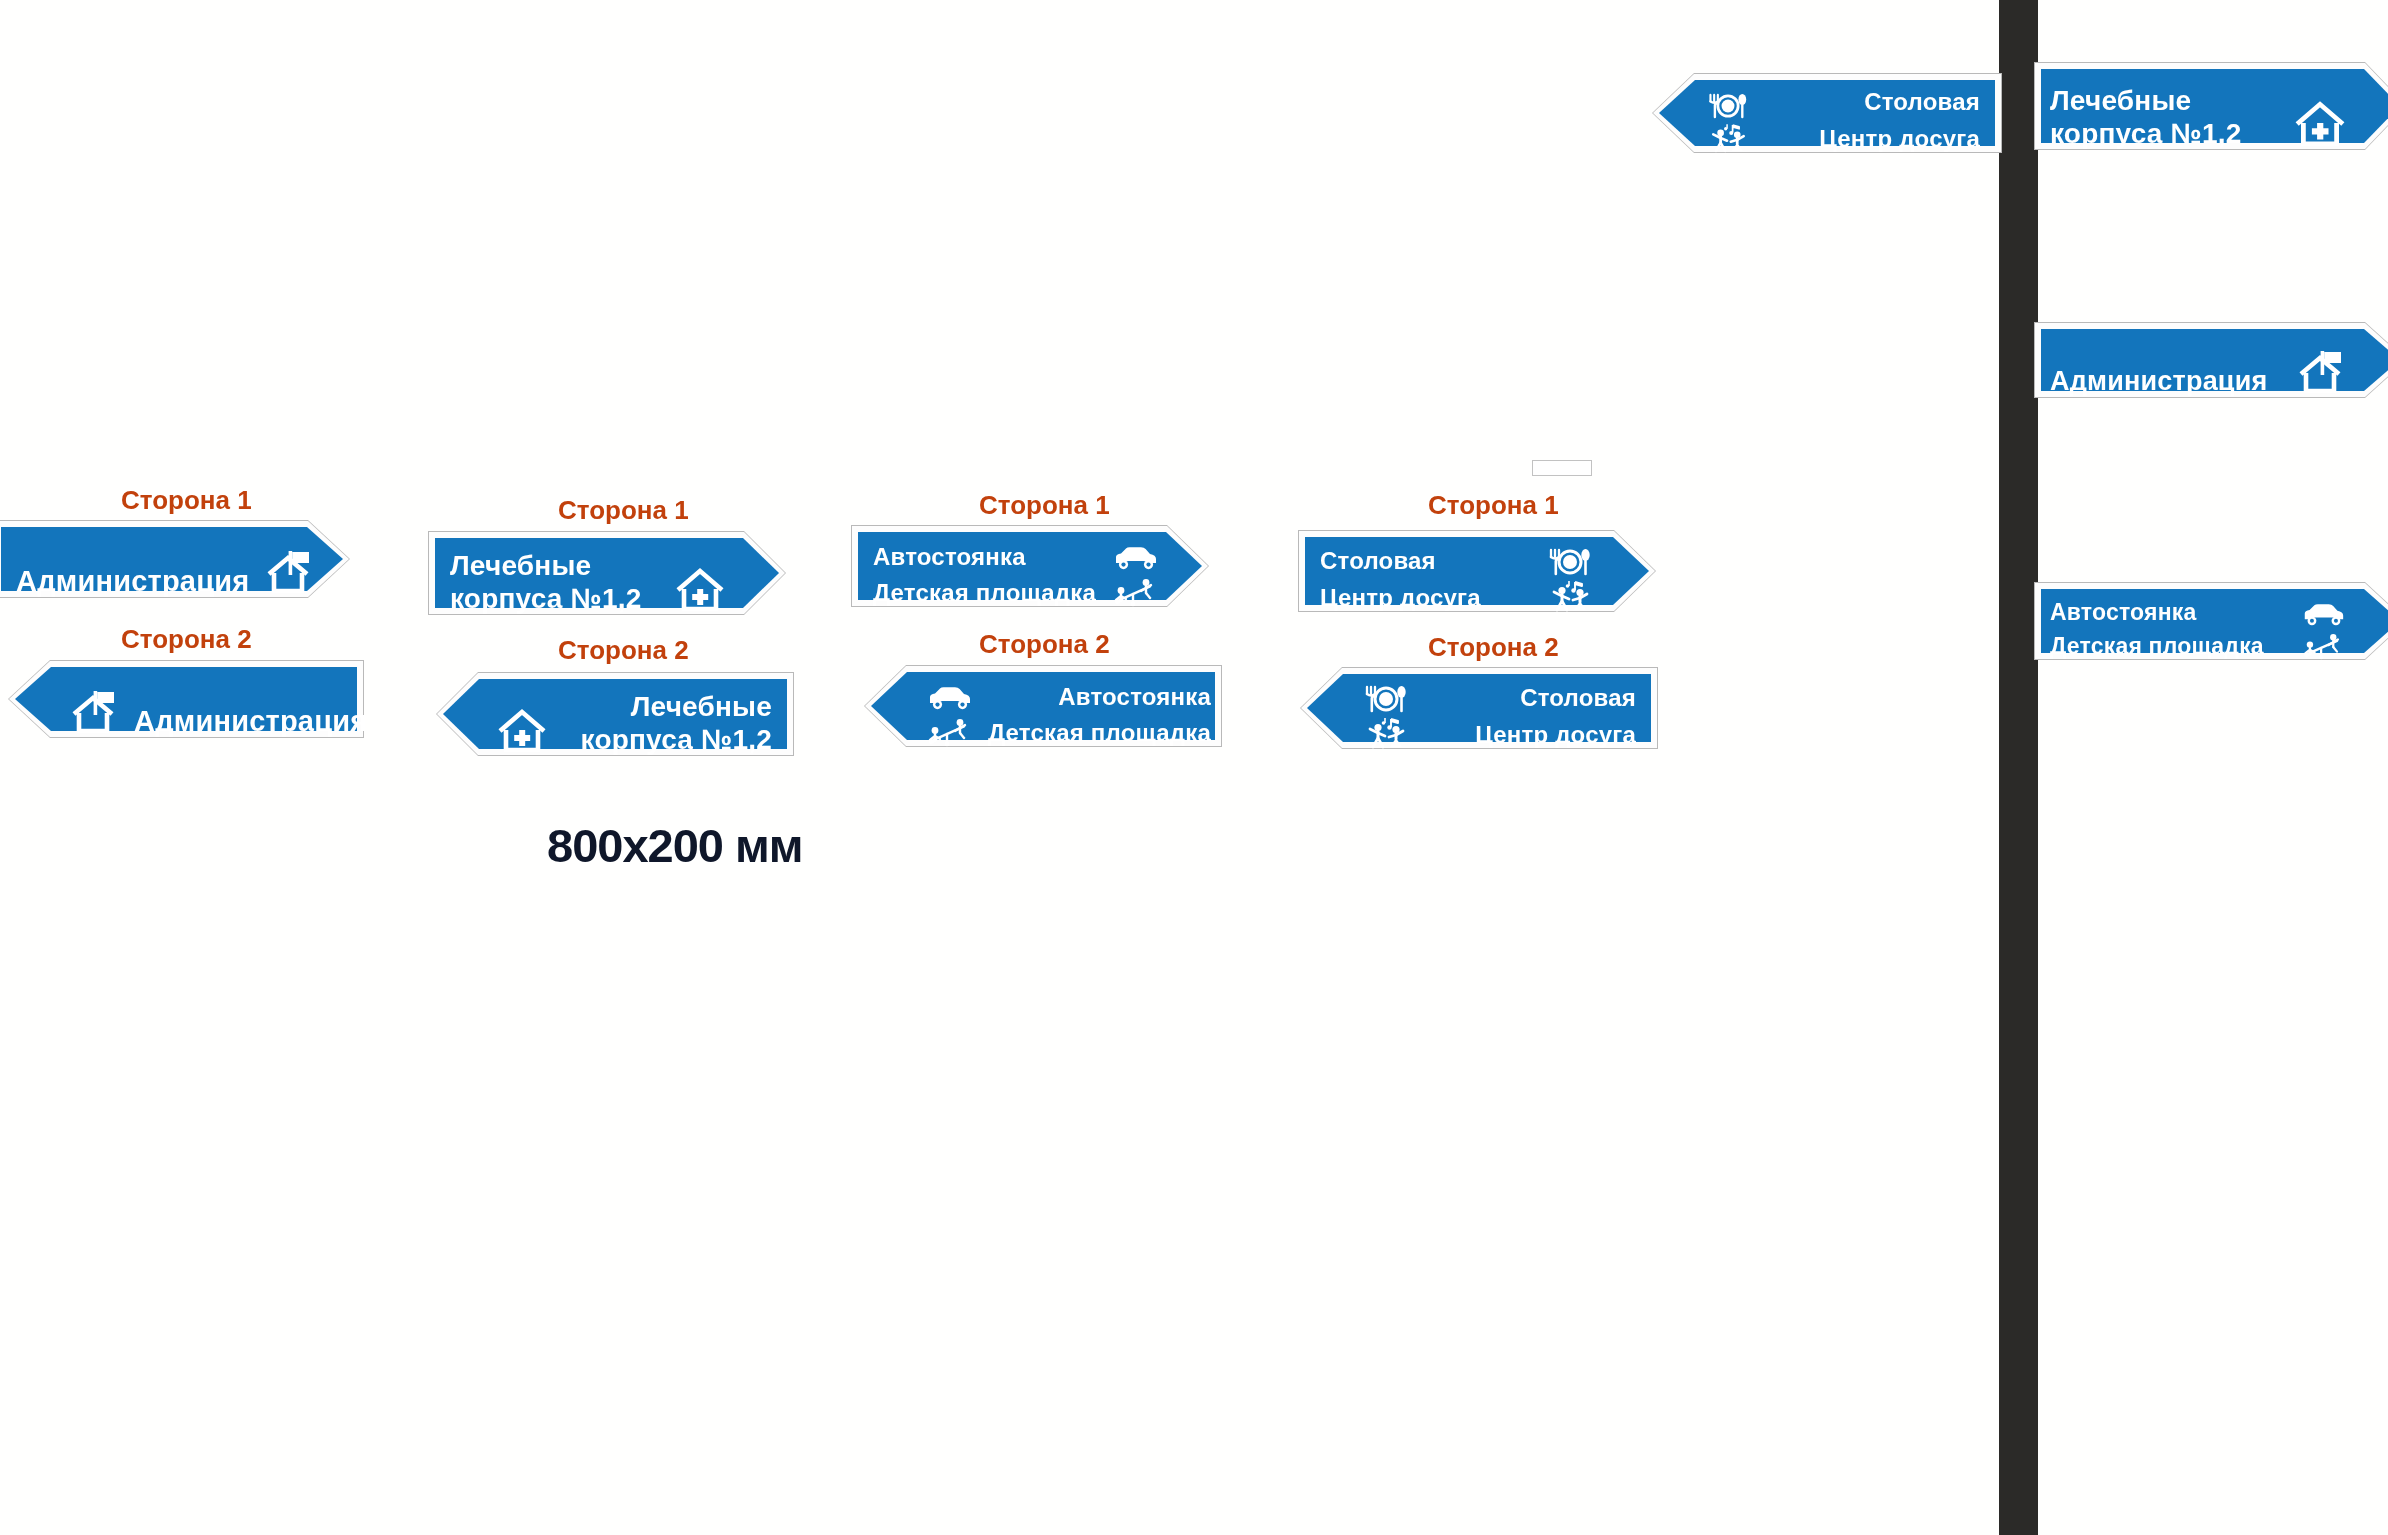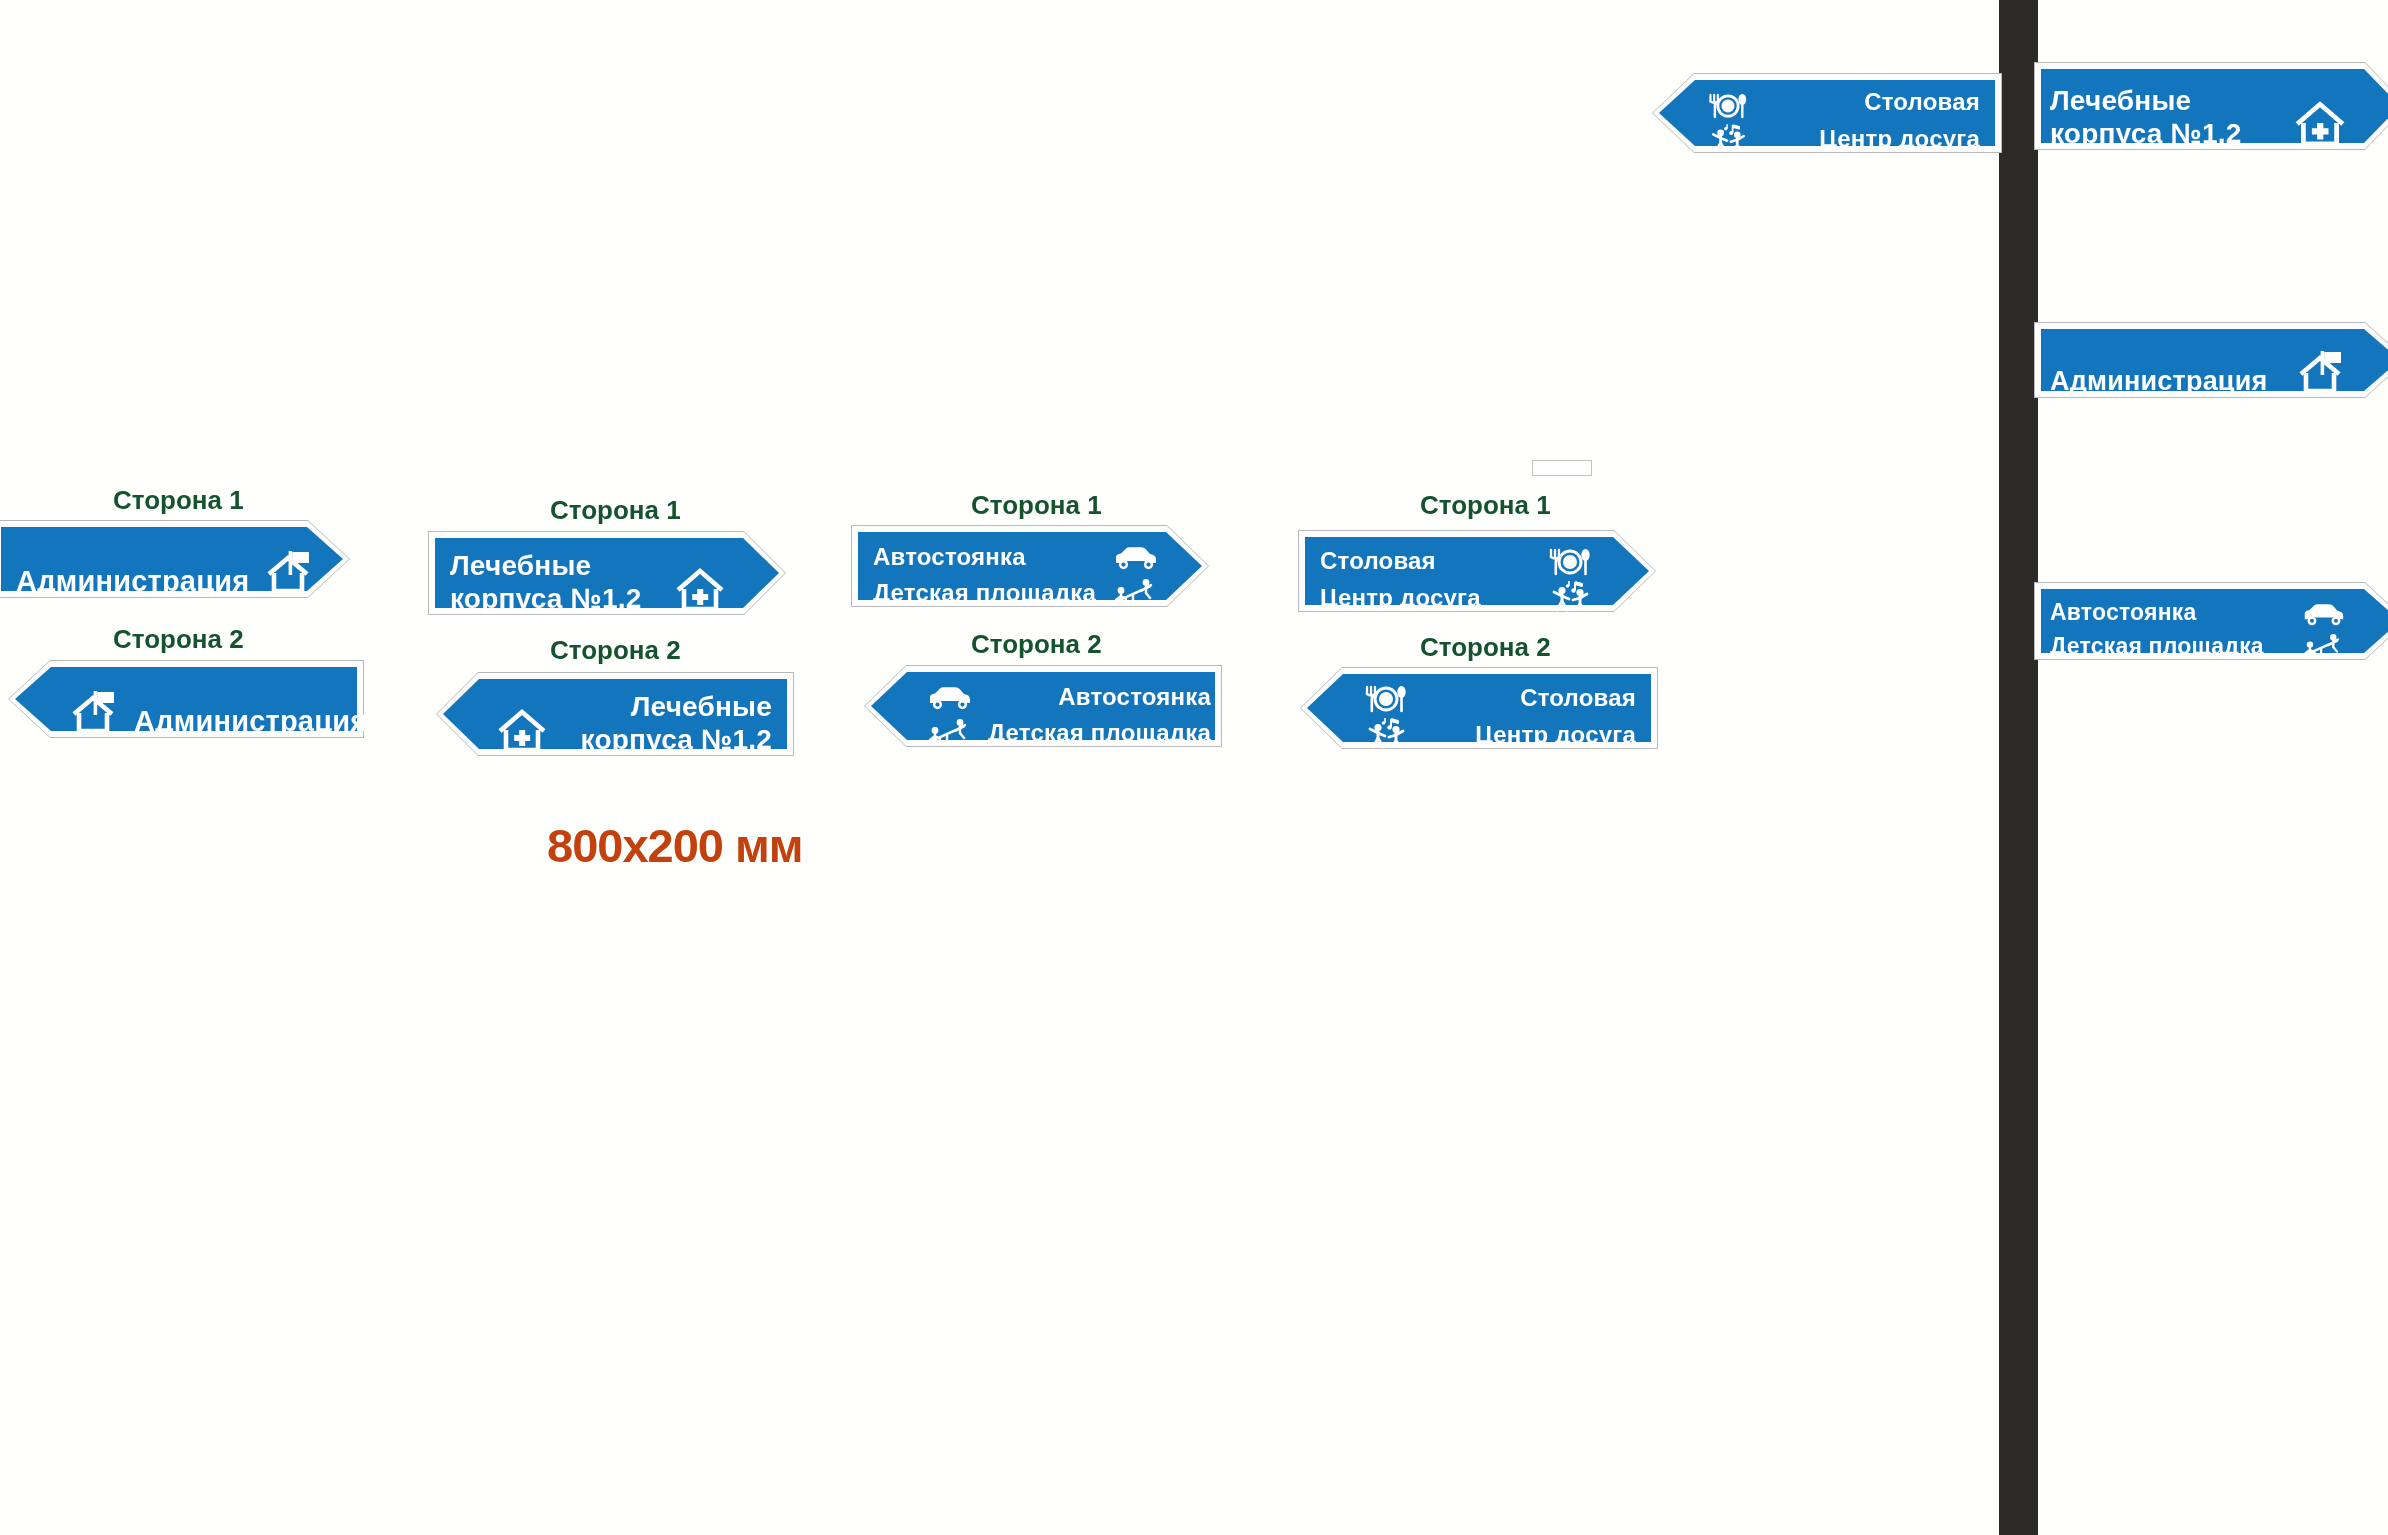--- a/index.html
+++ b/index.html
@@ -88,27 +88,28 @@
     display:flex;flex-direction:column;justify-content:center;align-items:center;
     flex:0 0 auto;
   }
   .dir-right .icons{margin-left:14px;}
   .dir-left .icons{margin-right:14px;order:-1;}
   .icons svg{display:block;}
 
   
   .caption{
     position:absolute;
-    color:#14532d;
+    color:#c2410c;
     font-weight:700;
     white-space:nowrap;
+    margin-left:8px;
   }
   .dimlabel{
     position:absolute;
-    color:#c2410c;
+    color:#0f172a;
     font-weight:700;
     white-space:nowrap;
   }
   .artifact{
     position:absolute;
     border:1px solid #c2c2c2;
     background:#ffffff;
   }
 </style>
 </head>

